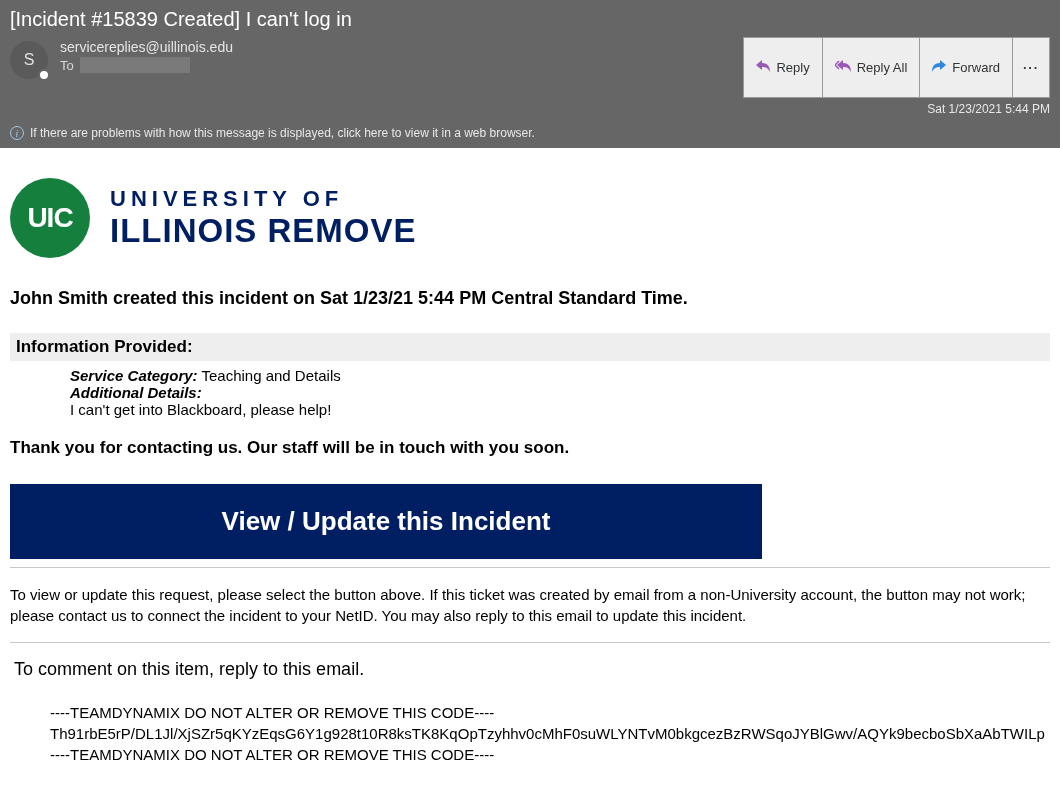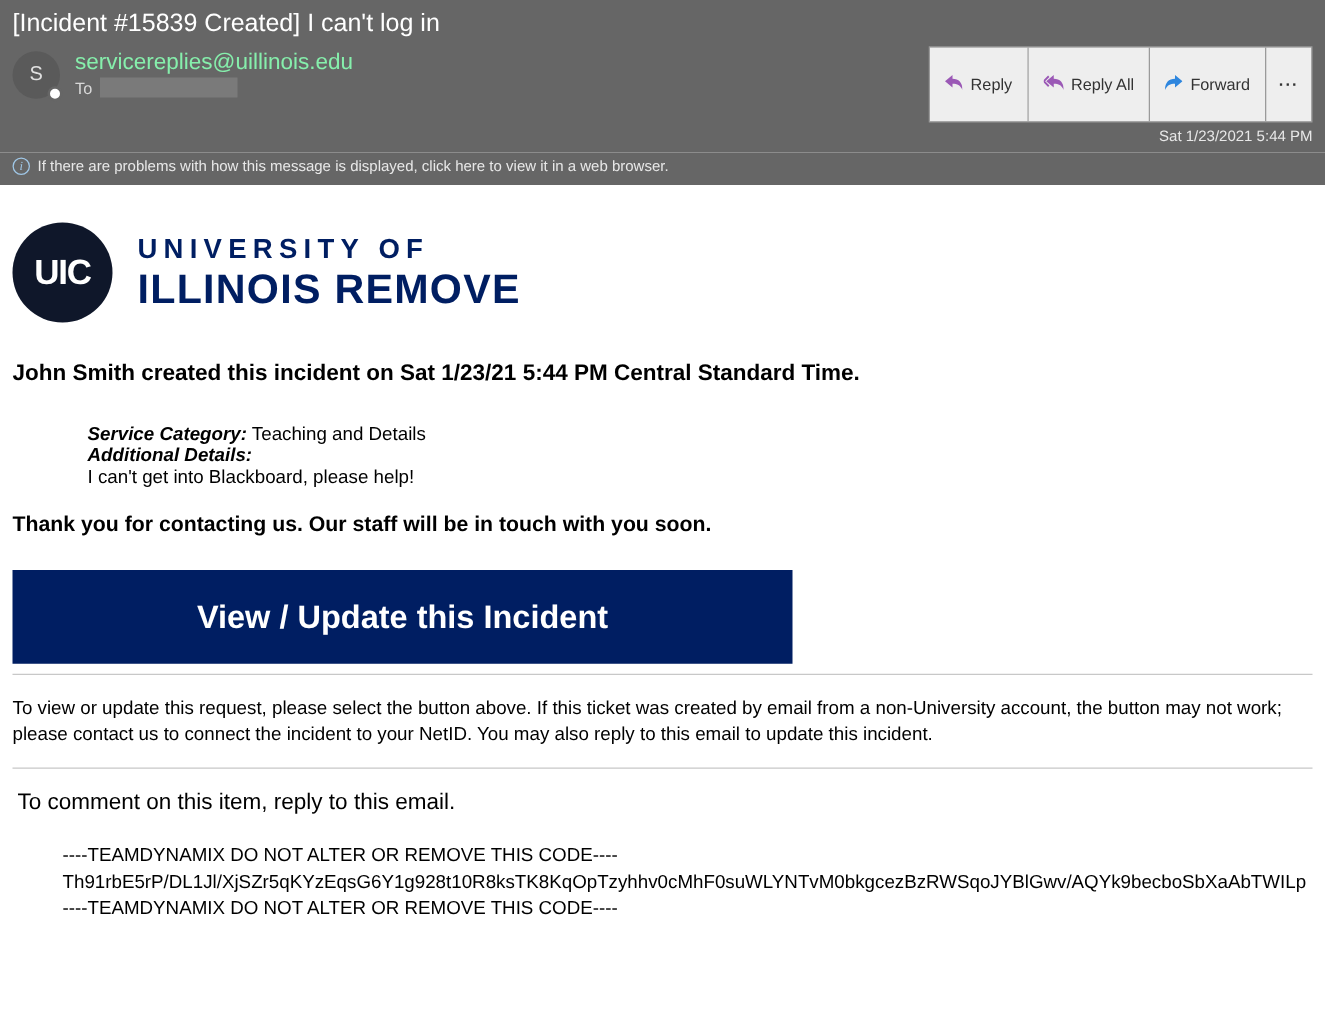--- a/index.html
+++ b/index.html
@@ -58,22 +58,22 @@
       background: #fff;
       border: 2px solid #666666;
     }
     .sender-info {
       display: flex;
       flex-direction: column;
       gap: 2px;
       padding-top: 2px;
     }
     .sender-email {
-      font-size: 18px;
-      color: #86efac;
+      font-size: 14px;
+      color: #e5e5e5;
     }
     .recipient-line {
       font-size: 13px;
       color: #d8d8d8;
       display: flex;
       align-items: center;
       gap: 6px;
     }
     .recipient-redact {
       display: inline-block;
@@ -149,21 +149,21 @@
     .logo-block {
       display: flex;
       align-items: center;
       gap: 20px;
       margin-bottom: 30px;
     }
     .uic-circle {
       width: 80px;
       height: 80px;
       border-radius: 50%;
-      background: #0f172a;
+      background: #15803d;
       color: #fff;
       display: flex;
       align-items: center;
       justify-content: center;
       font-weight: 900;
       font-size: 28px;
       font-family: Arial, sans-serif;
       letter-spacing: -1px;
     }
     .univ-text {
@@ -207,21 +207,21 @@
       font-weight: 700;
       margin-bottom: 26px;
     }
     .view-btn {
       background: #001e62;
       color: #fff;
       font-size: 26px;
       font-weight: 700;
       text-align: center;
       padding: 22px 0;
-      width: 624px;
+      width: 752px;
       margin-bottom: 8px;
       cursor: pointer;
     }
     hr.sep {
       border: none;
       border-top: 1px solid #c8c8c8;
       margin: 6px 0 16px 0;
     }
     .instructions {
       font-size: 15px;
@@ -309,20 +309,21 @@
   <div class="logo-block">
     <div class="uic-circle">UIC</div>
     <div class="univ-text">
       <div class="univ-line1">UNIVERSITY OF</div>
       <div class="univ-line2">ILLINOIS REMOVE</div>
     </div>
   </div>
 
   <div class="created-line">John Smith created this incident on Sat 1/23/21 5:44 PM Central Standard Time.</div>
 
+  <div class="info-header">Information Provided:</div>
   <div class="info-details">
     <div>
       <span class="label">Service Category:</span><span> Teaching and Details</span>
     </div>
     <div>
       <span class="label">Additional Details:</span>
     </div>
     <div>I can't get into Blackboard, please help!</div>
   </div>
 

